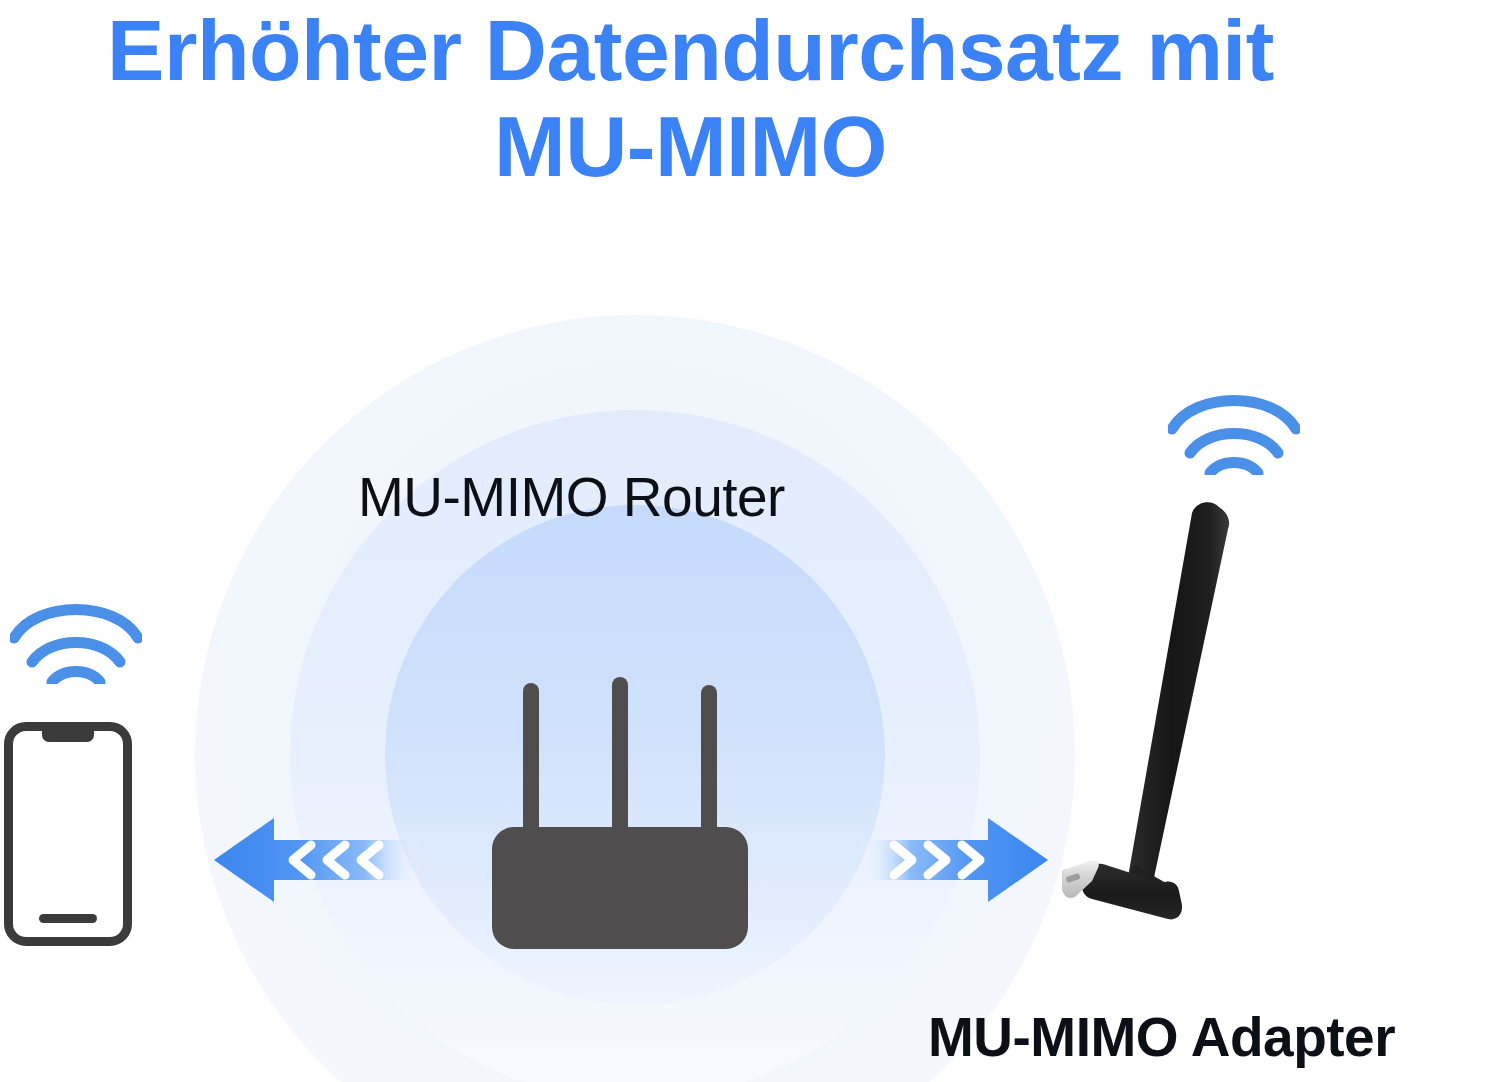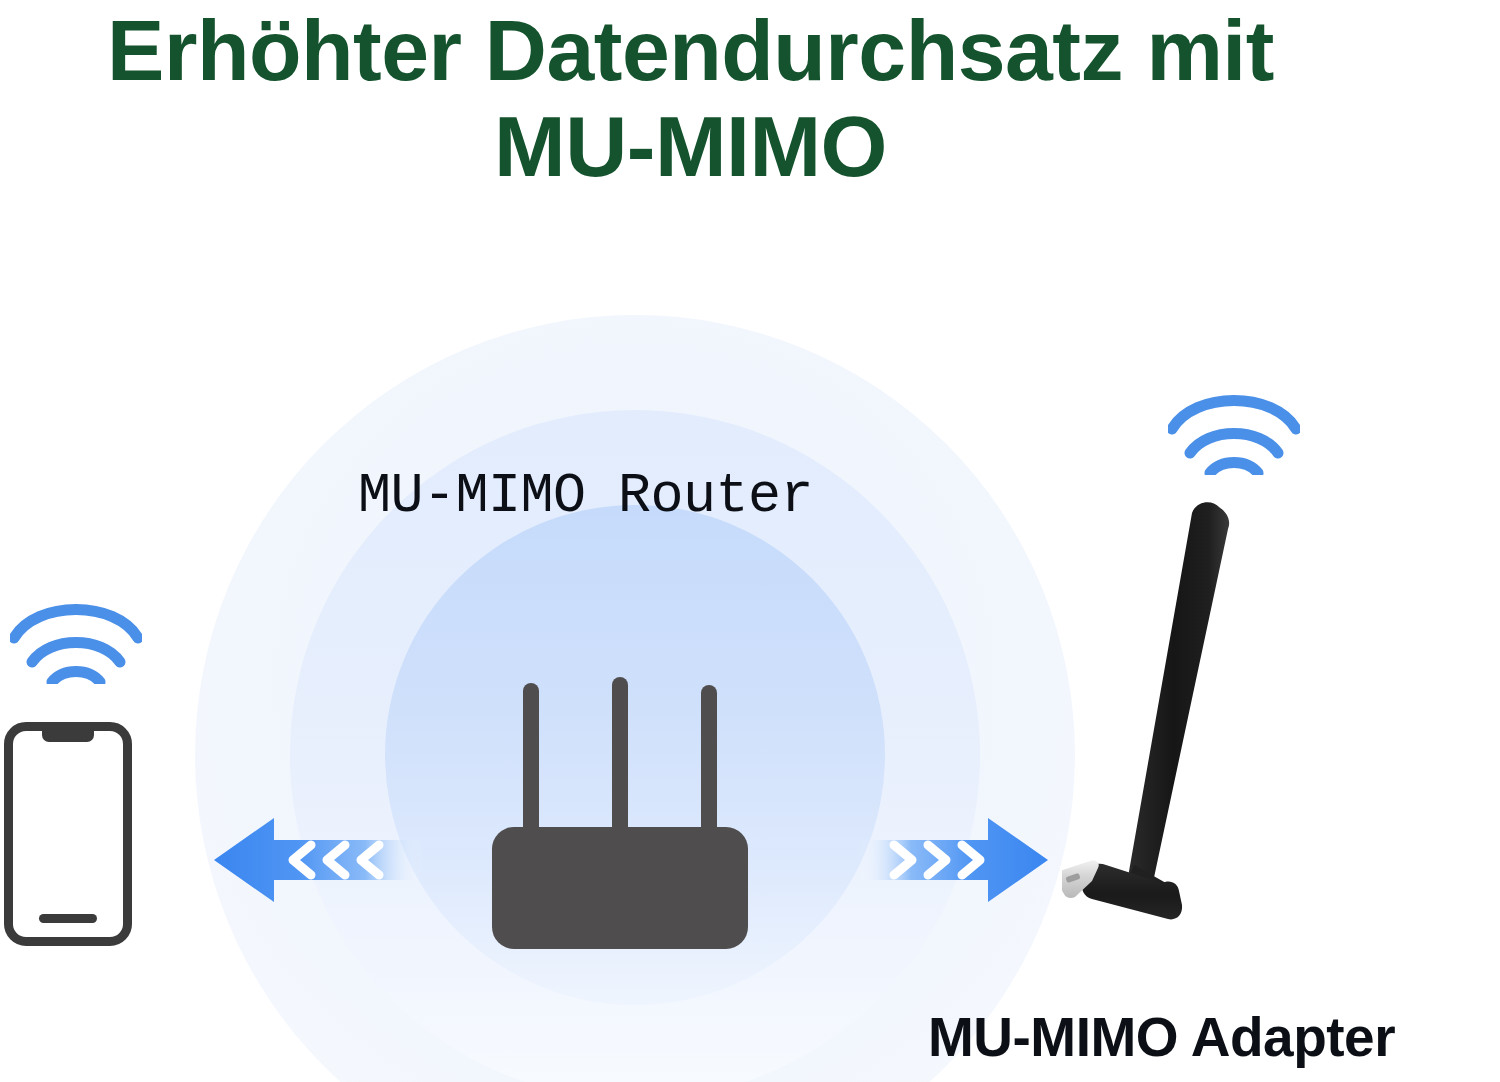--- a/index.html
+++ b/index.html
@@ -32,21 +32,21 @@
     text-align: center;
     padding-top: 2px;
     z-index: 40;
   }
   .title-line {
     display: block;
     font-family: "Liberation Sans", sans-serif;
     font-weight: bold;
     font-size: 86px;
     line-height: 96px;
-    color: #14532d;
+    color: #3b82f6;
     letter-spacing: -0.5px;
     white-space: nowrap;
     margin-left: 21px;
   }
 
   
   .halo {
     position: absolute;
     border-radius: 50%;
     z-index: 1;
@@ -143,21 +143,21 @@
     width: 230px;
     height: 470px;
     z-index: 26;
   }
 
   
   .label-router {
     position: absolute;
     left: 358px;
     top: 466px;
-    font-family: Liberation Mono, monospace;
+    font-family: Liberation Sans, sans-serif;
     font-size: 55px;
     line-height: 62px;
     font-weight: normal;
     color: #0c1016;
     white-space: nowrap;
     z-index: 30;
     letter-spacing: -0.5px;
   }
   .label-adapter {
     position: absolute;

